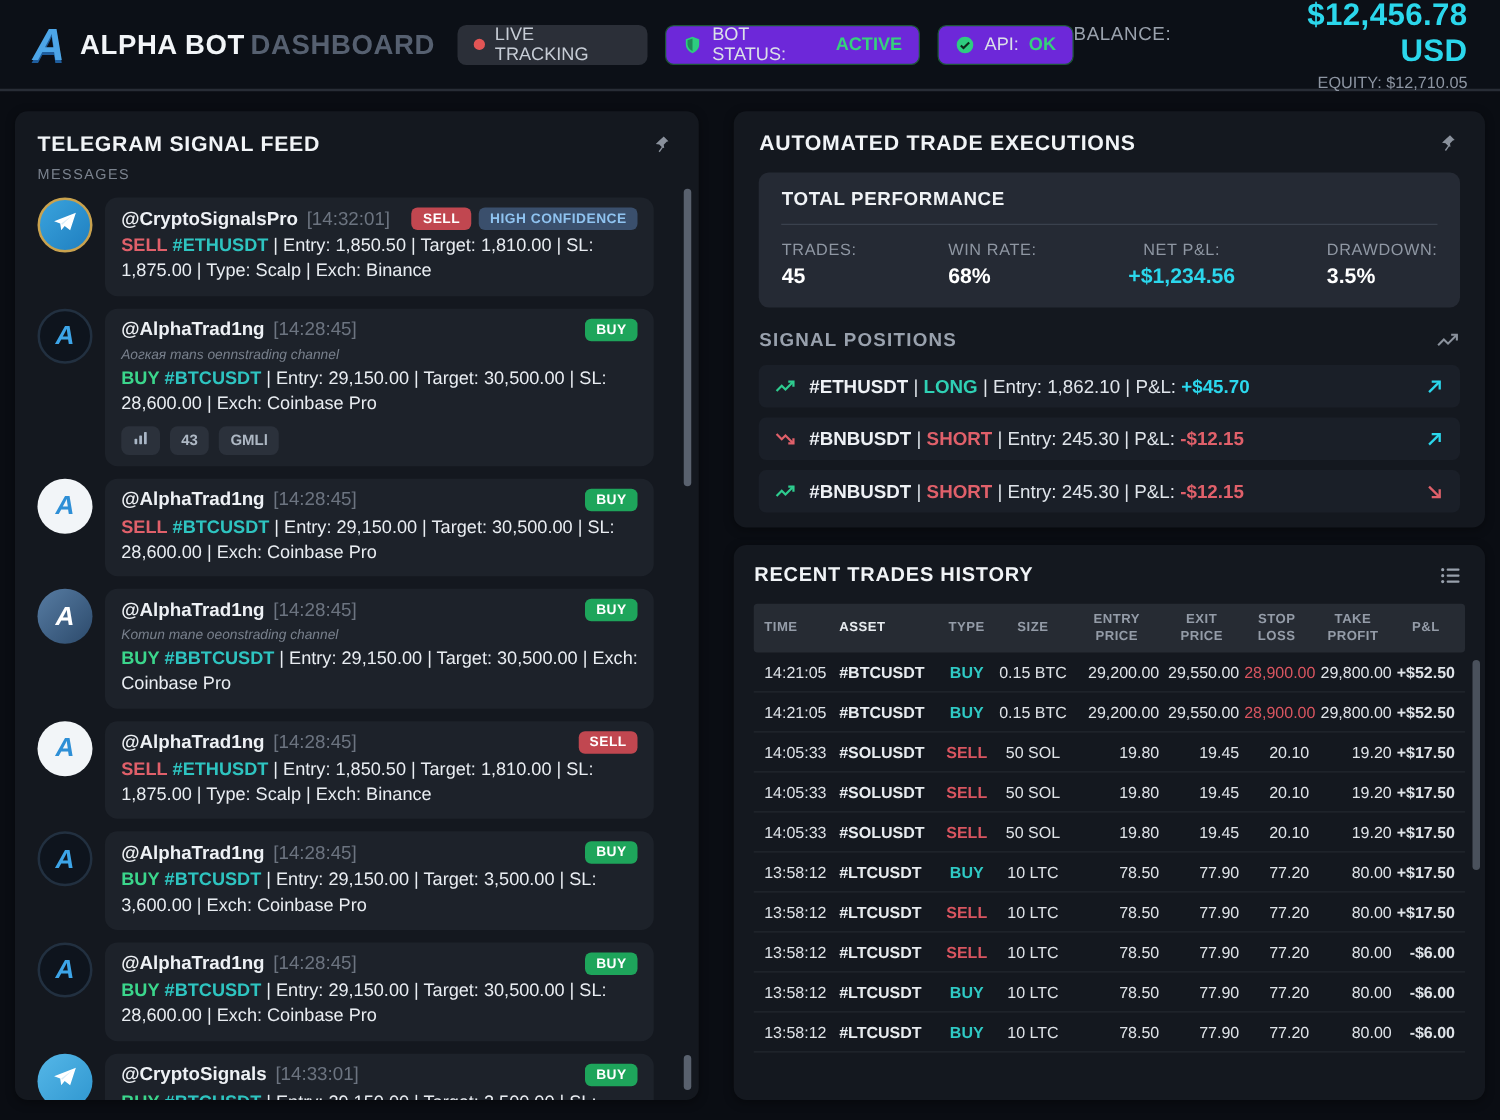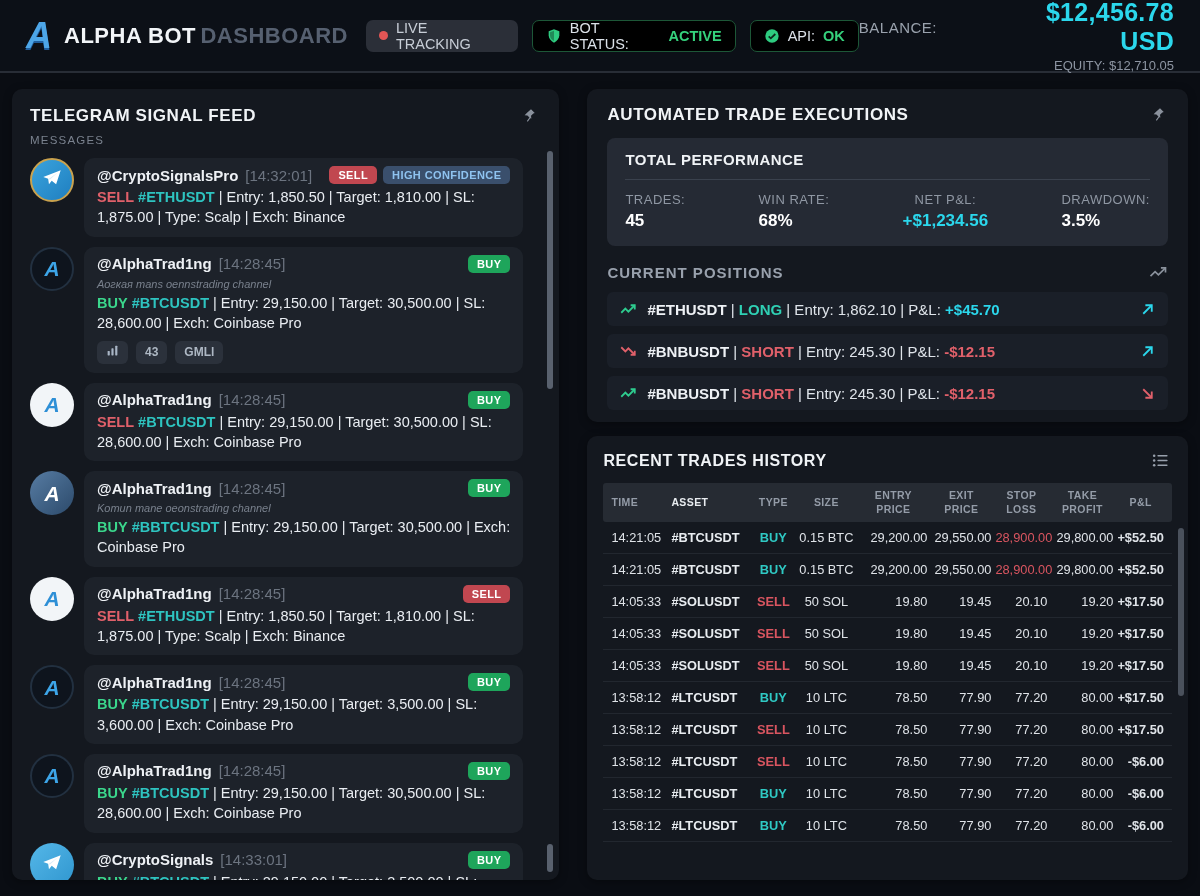--- a/index.html
+++ b/index.html
@@ -22,21 +22,21 @@
   }
   .brand-title { font-size:22px; font-weight:800; letter-spacing:.5px; color:#f2f5f8; }
   .brand-sub { font-size:22px; font-weight:700; letter-spacing:.5px; color:#566070; }
   .badges { display:flex; gap:14px; align-items:center; margin:0 auto; }
   .pill {
     display:flex; align-items:center; gap:8px; height:32px;
     padding:0 13px; border-radius:7px; font-size:14.5px; font-weight:500;
   }
   .pill-live { background:#2b2f38; color:#c7cdd6; }
   .dot-red { width:9px; height:9px; border-radius:50%; background:#e25555; }
-  .pill-status, .pill-api { background:#000000; border:1px solid #1d5737; color:#dbe1e8; }
+  .pill-status, .pill-api { background:#6d28d9; border:1px solid #1d5737; color:#dbe1e8; }
   .txt-green { color:#35d17c; font-weight:600; }
   .balance-wrap { text-align:right; min-width:300px; }
   .balance-line { display:flex; justify-content:flex-end; align-items:center; gap:10px; }
   .balance-label { font-size:15px; color:#9aa2ad; letter-spacing:.5px; }
   .balance-value { font-size:25px; font-weight:800; color:#2bd7ec; letter-spacing:.3px;margin-left:40px; }
   .equity-line { font-size:13px; color:#8d95a2; margin-top:2px; }
   
   .main { display:flex; gap:28px; padding:16px 12px; height:823px; }
   .panel {
     background:#14181f; border-radius:10px; position:relative;
@@ -376,21 +376,21 @@
             <div class="stat-value">+$1,234.56</div>
           </div>
           <div class="stat">
             <div class="stat-label">DRAWDOWN:</div>
             <div class="stat-value">3.5%</div>
           </div>
         </div>
       </div>
 
       <div class="pos-head">
-        <div class="pos-title">CURRENT POSITIONS</div>
+        <div class="pos-title">SIGNAL POSITIONS</div>
         <span style="line-height:0">
           <svg viewBox="0 0 24 24" width="20" height="20" fill="none" stroke="#8a919c" stroke-width="2">
               <path d="M3 17l5.5-5.5 4 4L21 7"></path>
               <path d="M15.5 7H21v5.5"></path>
             </svg>
         </span>
       </div>
       <div class="pos-list" id="pos-list">
           <div class="pos-row">
             <span class="pos-arrow"><svg viewBox="0 0 24 24" width="18" height="18" fill="none" stroke="#2ecc8f" stroke-width="2.4">

